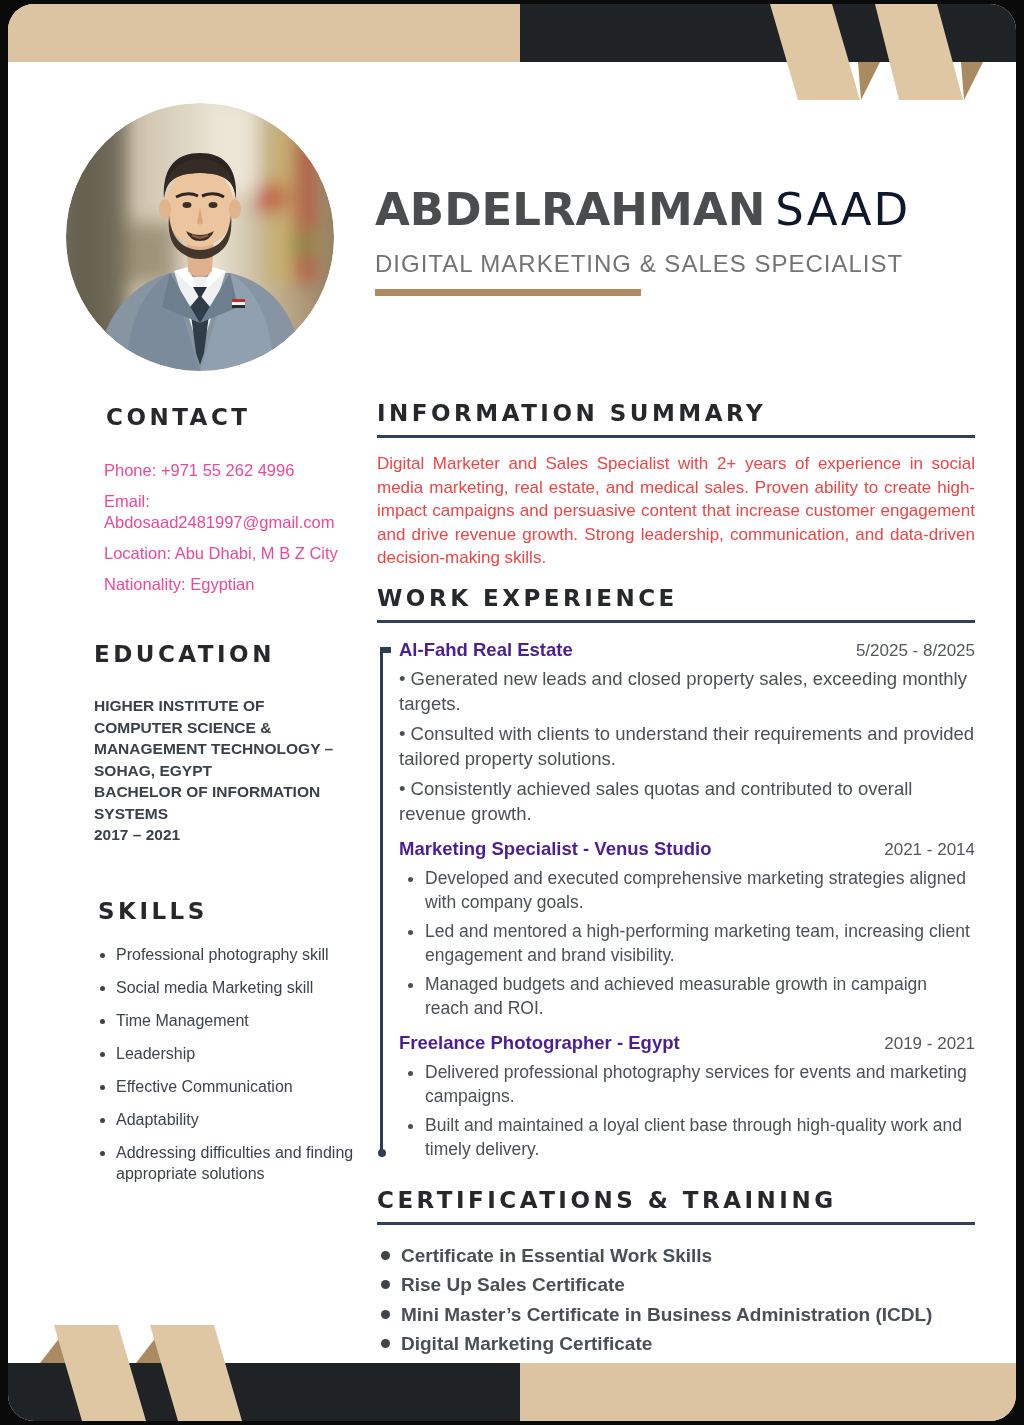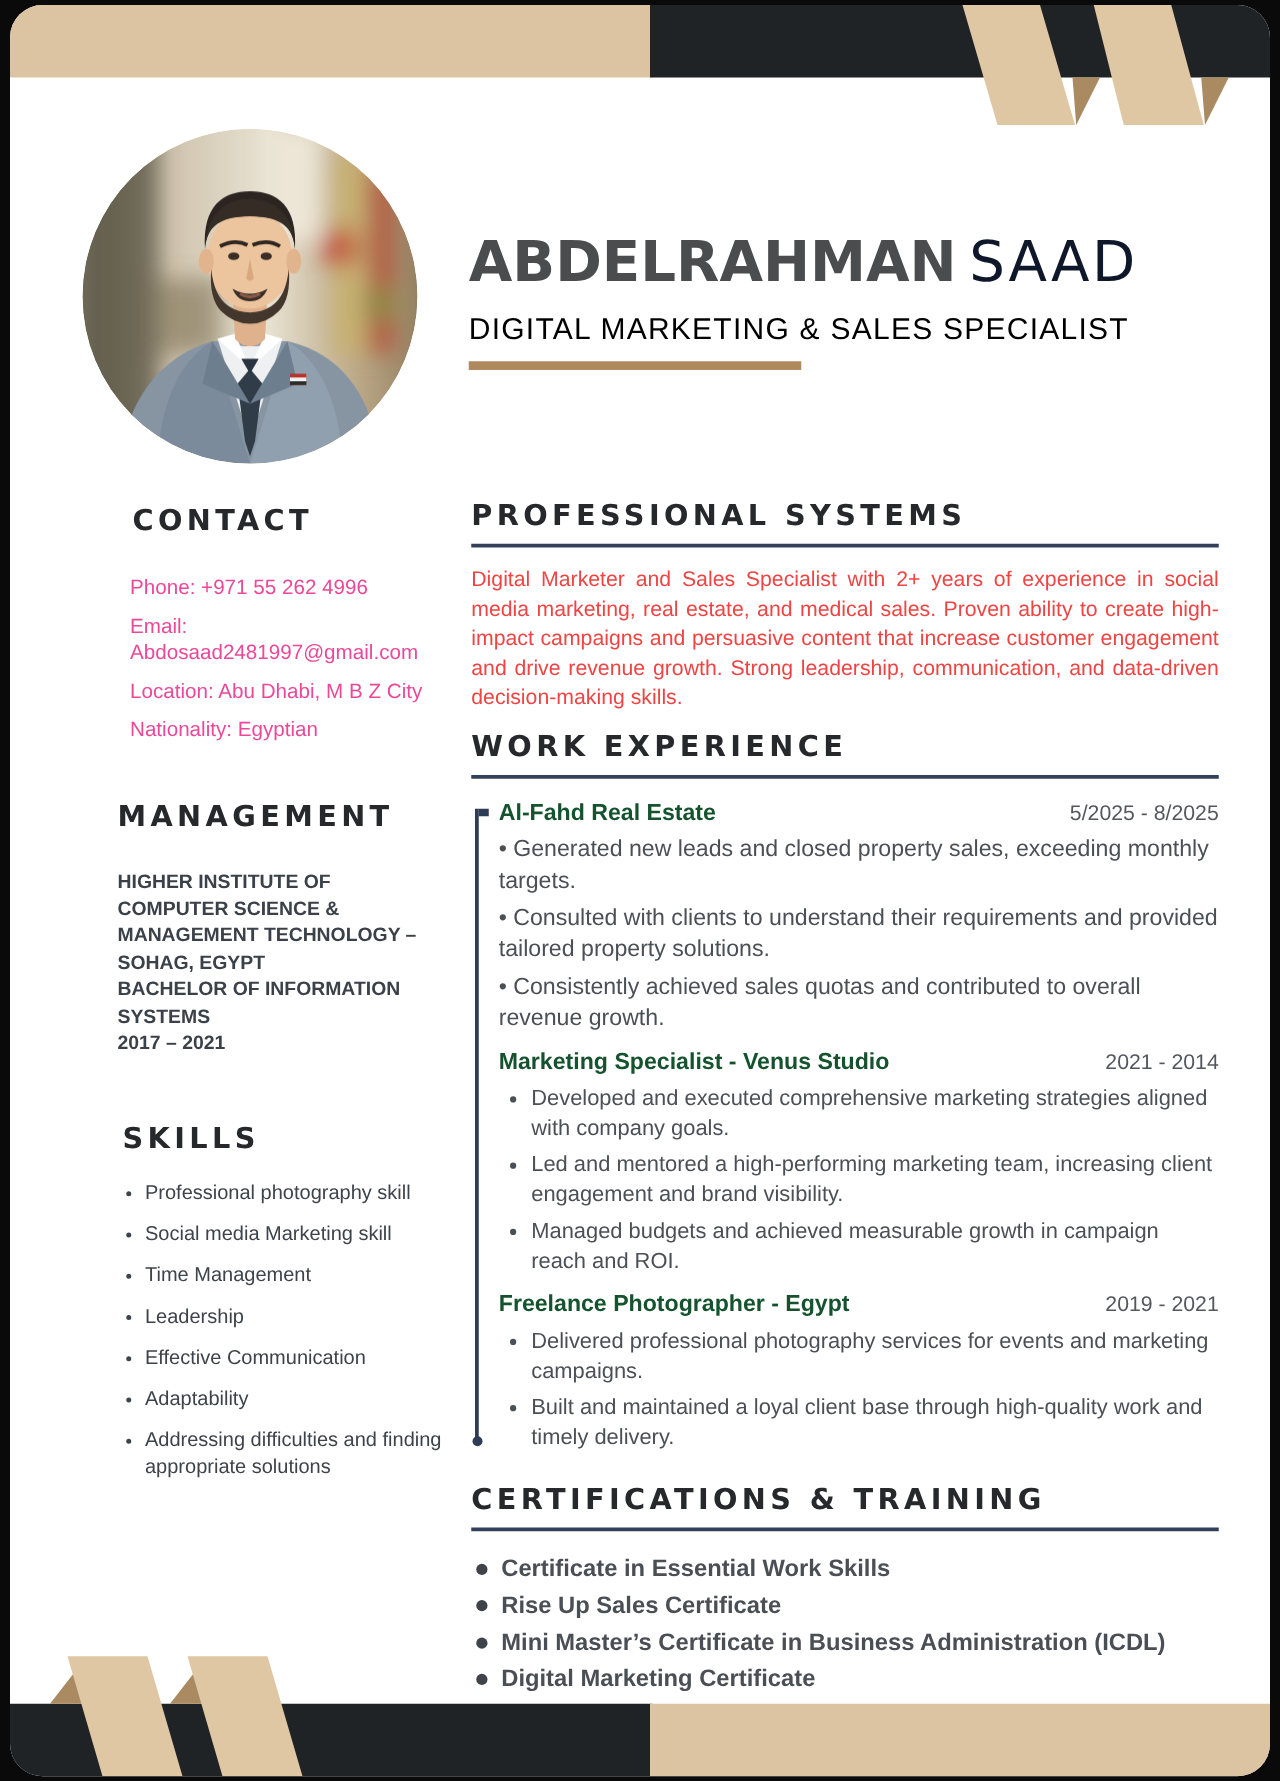--- a/index.html
+++ b/index.html
@@ -24,21 +24,21 @@
   }
   
   .head-block{position:absolute;left:367px;top:182px;width:620px;}
   .name{
     font-family:"DejaVu Sans", sans-serif;
     font-size:45px;line-height:1.05;white-space:nowrap;
   }
   .name .first{font-weight:700;color:#4b4c4e;letter-spacing:0px;}
   .name .last{font-weight:400;color:#0f172a;letter-spacing:2px;margin-left:10px;}
   .subtitle{
-    margin-top:17px;font-size:24px;letter-spacing:1px;color:#000000;
+    margin-top:17px;font-size:24px;letter-spacing:1px;color:#737373;
   }
   .subtitle-bar{margin-top:11px;width:266px;height:7px;background:#b08a5f;}
   
   .sec-h{
     font-family:"DejaVu Sans", sans-serif;font-weight:700;
     font-size:23px;letter-spacing:3.5px;color:#26282c;
   }
   .rule{height:3px;background:#32405a;margin-top:9px;}
   
   .left-col{position:absolute;left:86px;top:400px;width:276px;color:#3e444c;}
@@ -59,21 +59,21 @@
     margin:14px 0 0 0;font-size:17px;line-height:23.5px;color:#ef4444;
     text-align:justify;
   }
   .work-h{margin-top:15px;}
   .jobs{position:relative;margin-top:16px;padding-left:22px;}
   .bracket{position:absolute;left:3px;top:8px;bottom:6px;width:3px;background:#2f3c55;}
   .bracket::before{content:"";position:absolute;left:3px;top:0;width:8px;height:6px;background:#2f3c55;}
   .bracket::after{content:"";position:absolute;left:-2px;bottom:-2px;width:8px;height:8px;border-radius:50%;background:#2f3c55;}
   .job{margin-bottom:12px;}
   .job-head{display:flex;justify-content:space-between;align-items:baseline;}
-  .job-title{font-size:18.5px;font-weight:700;color:#14532d;}
+  .job-title{font-size:18.5px;font-weight:700;color:#4c1d95;}
   .job-dates{font-size:17px;color:#54585e;white-space:nowrap;}
   .job-bullet-inline{margin:5px 0 0 0;font-size:18.5px;line-height:25px;color:#4b5056;}
   .job-bullets{margin:6px 0 0 0;padding:0 0 0 26px;font-size:17.5px;line-height:24px;color:#4b5056;}
   .job-bullets li{margin-bottom:5px;}
   .cert-h{margin-top:26px;}
   .cert-list{margin:16px 0 0 2px;padding:0;list-style:none;
     font-size:19px;font-weight:700;color:#4a4f55;line-height:29.5px;}
   .cert-list li{position:relative;padding-left:22px;}
   .cert-list li::before{
     content:"";position:absolute;left:2px;top:10px;width:9px;height:9px;
@@ -188,41 +188,41 @@
 
   <div class="left-col">
     <div class="sec-h contact-h">CONTACT</div>
     <ul class="contact-lines">
         <li>Phone: +971 55 262 4996</li>
         <li>Email: Abdosaad2481997@gmail.com</li>
         <li>Location: Abu Dhabi, M B Z City</li>
         <li>Nationality: Egyptian</li>
       </ul>
 
-    <div class="sec-h edu-h">MANAGEMENT</div>
+    <div class="sec-h edu-h">EDUCATION</div>
     <ul class="edu-lines">
         <li>HIGHER INSTITUTE OF COMPUTER SCIENCE &amp; MANAGEMENT TECHNOLOGY – SOHAG, EGYPT</li>
         <li>BACHELOR OF INFORMATION SYSTEMS</li>
         <li>2017 – 2021</li>
       </ul>
 
     <div class="sec-h skills-h">SKILLS</div>
     <ul class="skills-list">
         <li>Professional photography skill</li>
         <li>Social media Marketing skill</li>
         <li>Time Management</li>
         <li>Leadership</li>
         <li>Effective Communication</li>
         <li>Adaptability</li>
         <li>Addressing difficulties and finding appropriate solutions</li>
       </ul>
   </div>
 
   <div class="right-col">
-    <div class="sec-h">PROFESSIONAL SYSTEMS</div>
+    <div class="sec-h">INFORMATION SUMMARY</div>
     <div class="rule"></div>
     <p class="summary-p">Digital Marketer and Sales Specialist with 2+ years of experience in social media marketing, real estate, and medical sales. Proven ability to create high-impact campaigns and persuasive content that increase customer engagement and drive revenue growth. Strong leadership, communication, and data-driven decision-making skills.</p>
 
     <div class="sec-h work-h">WORK EXPERIENCE</div>
     <div class="rule"></div>
     <div class="jobs">
       <div class="bracket"></div>
     <div class="job">
           <div class="job-head">
             <span class="job-title">Al-Fahd Real Estate</span>

